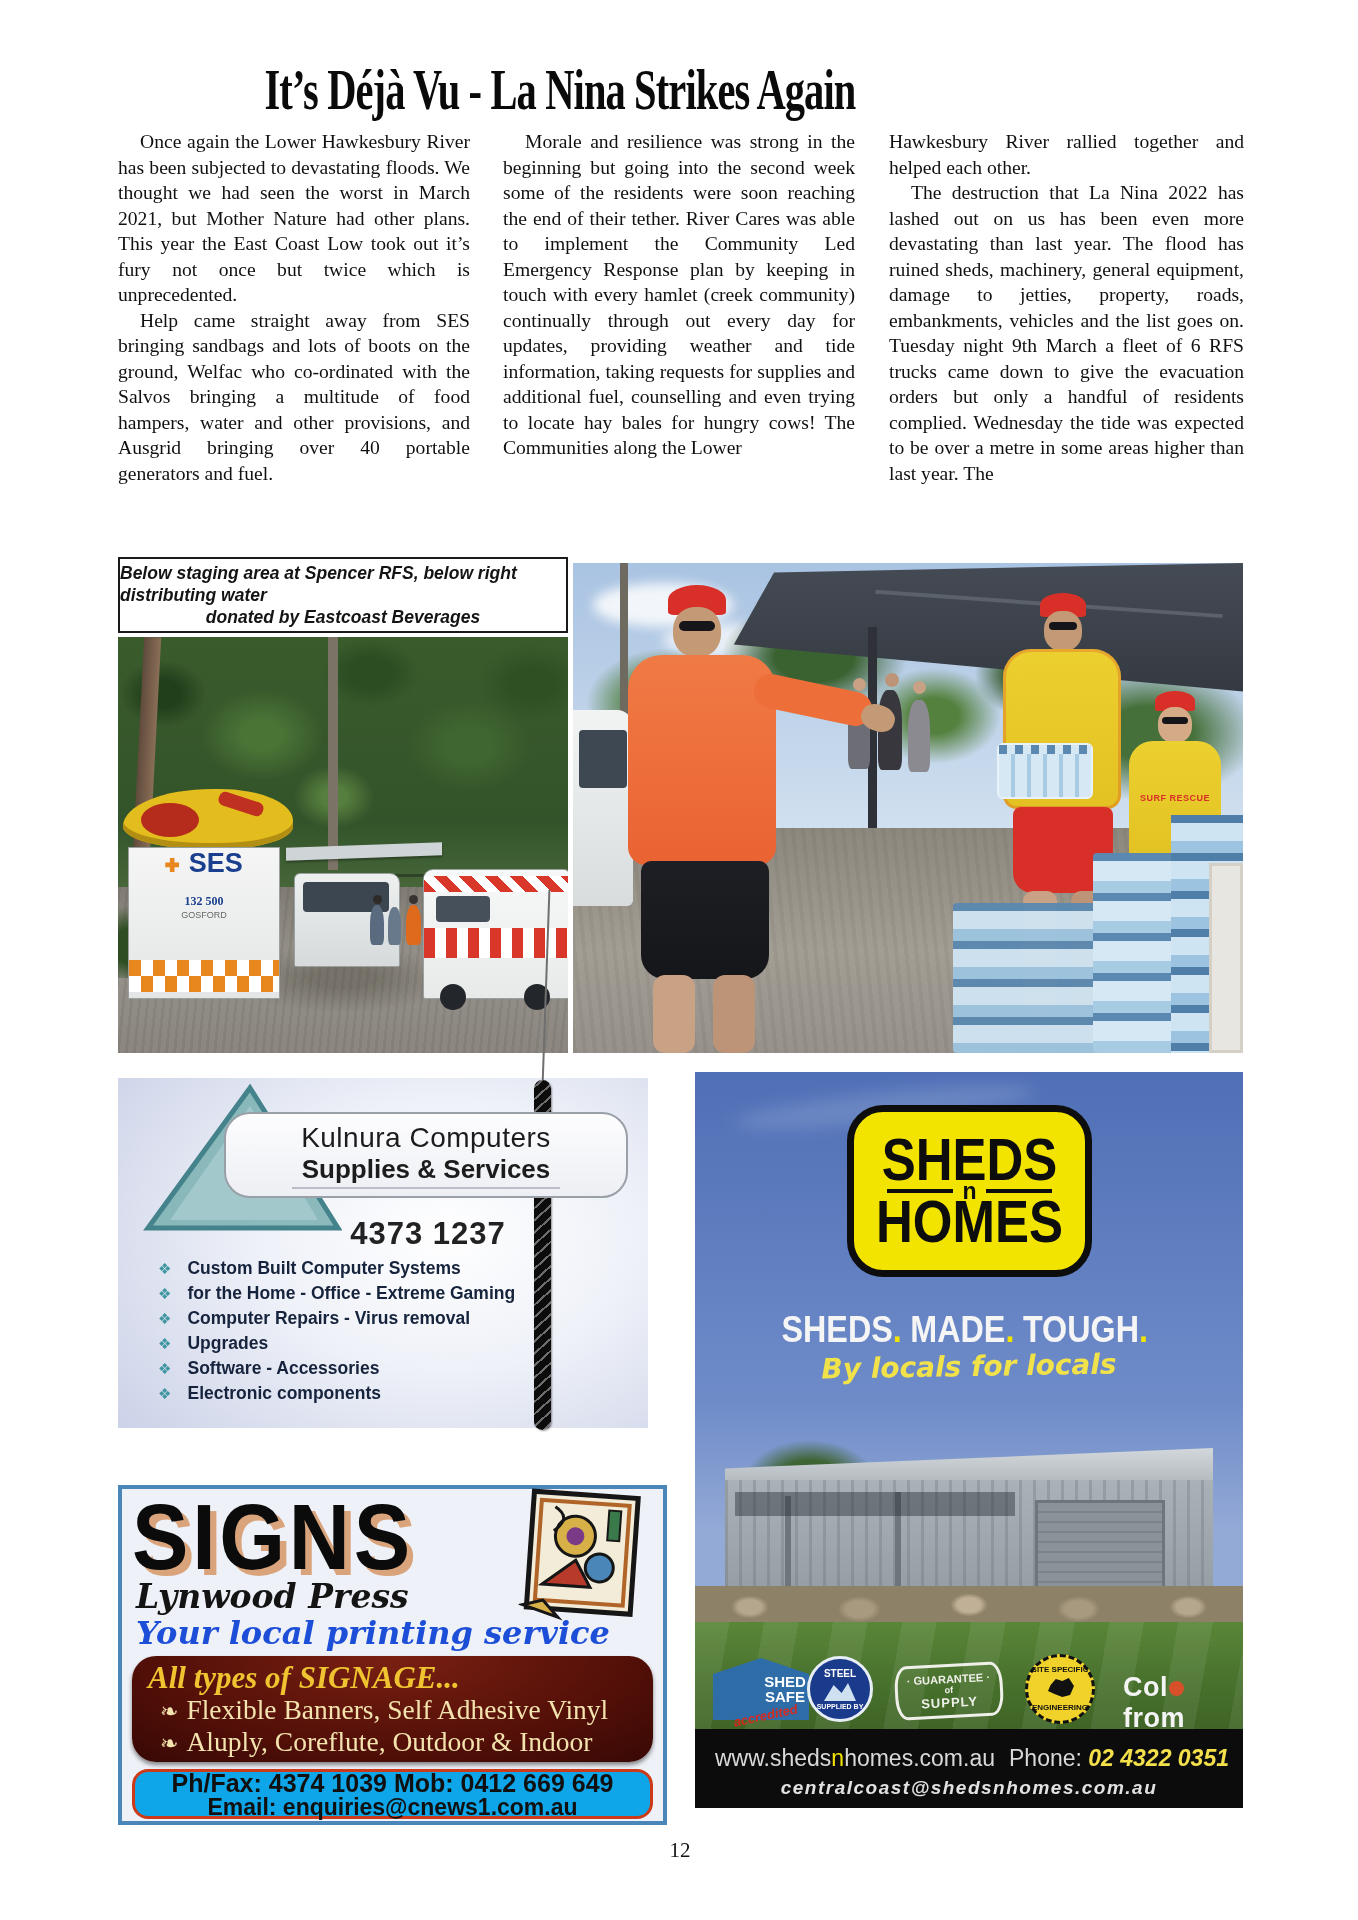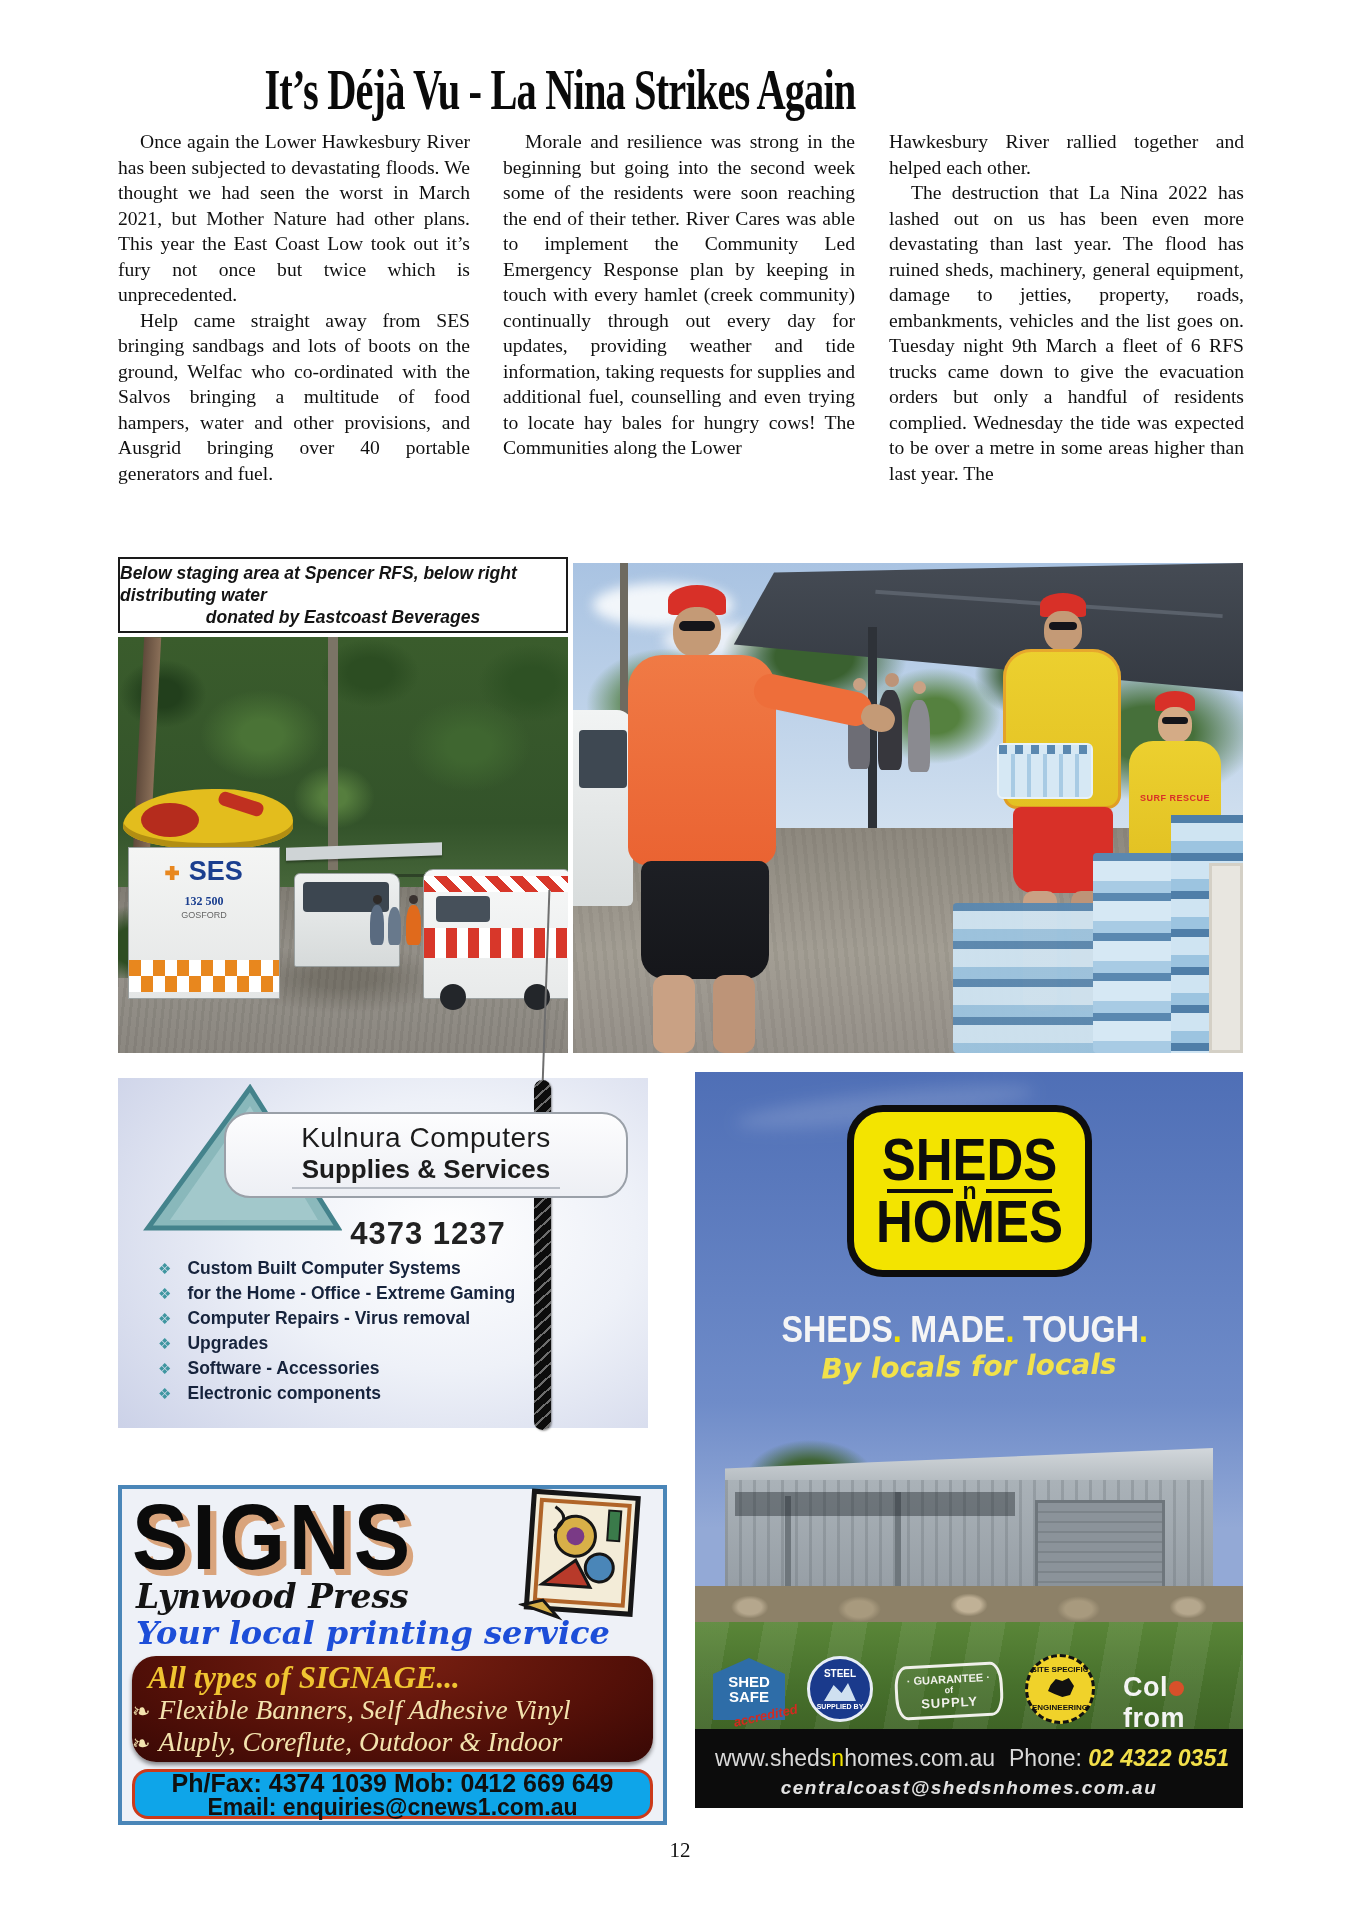--- a/index.html
+++ b/index.html
@@ -53,22 +53,22 @@
     text-shadow:7px 6px 0 #d9a47c;}
   .s-press{position:absolute;left:14px;top:88px;font-family:"DejaVu Serif",serif;
     font-style:italic;font-weight:bold;font-size:33px;color:#141414;}
   .s-tag{position:absolute;left:14px;top:125px;font-family:"DejaVu Serif",serif;
     font-style:italic;font-weight:bold;font-size:32px;color:#1d4ed8;}
   .s-maroon{position:absolute;left:10px;top:167px;width:521px;height:106px;border-radius:24px;
     background:radial-gradient(420px 160px at 50% 0%,#7a2012 0%,#541008 55%,#310604 100%);
     box-shadow:0 3px 4px rgba(0,0,0,.45);}
   .s-m-title{position:absolute;left:16px;top:4px;font-family:"Liberation Serif",serif;
     font-style:italic;font-weight:bold;font-size:31px;color:#f0c431;}
-  .s-m-line{position:absolute;left:0;font-family:"Liberation Serif",serif;
-    font-style:italic;font-size:27.5px;color:#f3e3ae;white-space:nowrap;}
+  .s-m-line{position:absolute;left:28px;font-family:"Liberation Serif",serif;
+    font-size:27.5px;color:#f3e3ae;white-space:nowrap;}
   .s-fleuron{font-family:"DejaVu Sans",sans-serif;font-size:22px;margin-right:8px;}
   .s-orange{position:absolute;left:10px;top:280px;width:521px;height:50px;border-radius:16px;
     background:#0ea5e9;border:3px solid #cc3a1a;box-sizing:border-box;text-align:center;
     color:#101010;font-weight:bold;}
   .s-o1{font-size:25px;line-height:25px;margin-top:-1px;}
   .s-o2{font-size:23px;line-height:22px;}
   
   .sheds{position:absolute;left:695px;top:1072px;width:548px;height:736px;overflow:hidden;
     background:linear-gradient(180deg,#4f6fb6 0%,#6f8cc9 45%,#93a9d6 62%);
     font-family:"Liberation Sans",sans-serif;}
@@ -150,21 +150,21 @@
     <div class="ab" style="left:-10px;bottom:18%;width:120px;height:80px;
       background:radial-gradient(90px 60px at 30% 60%, #2e4d22 35%, transparent 70%);"></div>
 
     <div class="ab" style="left:5px;top:152px;width:170px;height:60px;
       background:#e3bd1d;border-radius:55% 45% 45% 50%/65% 55% 40% 40%;box-shadow:inset 0 -6px 0 #b28e12;">
       <div class="ab" style="left:18px;top:14px;width:58px;height:34px;background:#b52c1d;border-radius:50%;"></div>
       <div class="ab" style="left:95px;top:8px;width:46px;height:14px;background:#c03020;transform:rotate(18deg);border-radius:6px;"></div>
     </div>
     <div class="ab" style="left:10px;top:210px;width:152px;height:152px;
       background:linear-gradient(180deg,#f4f5f4,#e4e6e6);border:1px solid #9aa0a0;box-sizing:border-box;">
-      <div class="ab" style="left:0;top:8px;width:100%;text-align:center;font-family:'Liberation Sans',sans-serif;">
+      <div class="ab" style="left:0;top:0;width:100%;text-align:center;font-family:'Liberation Sans',sans-serif;">
         <span style="display:inline-block;width:14px;height:14px;background:#e8871e;
           clip-path:polygon(33% 0,66% 0,66% 33%,100% 33%,100% 66%,66% 66%,66% 100%,33% 100%,33% 66%,0 66%,0 33%,33% 33%);margin-right:5px;"></span>
         <span style="font-weight:bold;font-size:27px;color:#1b3f8f;">SES</span>
       </div>
       <div class="ab" style="left:0;top:46px;width:100%;text-align:center;
         font-family:Liberation Serif, serif;font-weight:bold;font-size:12px;color:#1b3f8f;">132 500</div>
       <div class="ab" style="left:0;top:62px;width:100%;text-align:center;
         font-family:'Liberation Sans',sans-serif;font-size:9px;color:#666;">GOSFORD</div>
       <div class="ab" style="left:0;bottom:22px;width:100%;height:16px;
         background:repeating-linear-gradient(90deg,#e8871e 0 12px,#ffffff 12px 24px);"></div>
@@ -394,21 +394,21 @@
           radial-gradient(26px 16px at 50% 45%, #c0b196 45%, transparent 72%),
           radial-gradient(30px 18px at 70% 55%, #a89a7e 45%, transparent 72%),
           radial-gradient(26px 16px at 90% 50%, #b5a78d 45%, transparent 72%),
           #8d8168;"></div>
       <div class="ab" style="left:0;top:232px;width:100%;height:107px;
         background:repeating-linear-gradient(100deg, rgba(255,255,255,.07) 0 34px, transparent 34px 68px),
         linear-gradient(180deg,#5a8638,#47702c 60%,#3f6426);"></div>
     </div>
 
     <div class="ab" style="left:18px;top:586px;width:72px;height:62px;
-      background:#2e6da8;clip-path:polygon(50% 0,100% 26%,100% 100%,0 100%,0 26%);">
+      background:#2e6da8;clip-path:polygon(50% 0,100% 26%,100% 100%,0 100%,0 26%);padding-left:24px;">
       <div class="badge-txt" style="top:16px;font-size:15px;line-height:15px;">
         <div>SHED</div>
         <div>SAFE</div>
       </div>
     </div>
     <div class="ab" style="left:38px;top:636px;font-style:italic;font-weight:bold;font-size:13px;color:#d42a20;transform:rotate(-12deg);">accredited</div>
     <div class="ab" style="left:112px;top:584px;width:66px;height:66px;border-radius:50%;
       background:#1a3a8c;border:3px solid #e8eef6;box-sizing:border-box;">
       <div class="badge-txt" style="top:9px;font-size:10px;">STEEL</div>
       <div class="ab" style="left:14px;top:22px;width:32px;height:20px;background:#cfe0f0;clip-path:polygon(0 100%,30% 20%,55% 60%,75% 10%,100% 100%);"></div>

